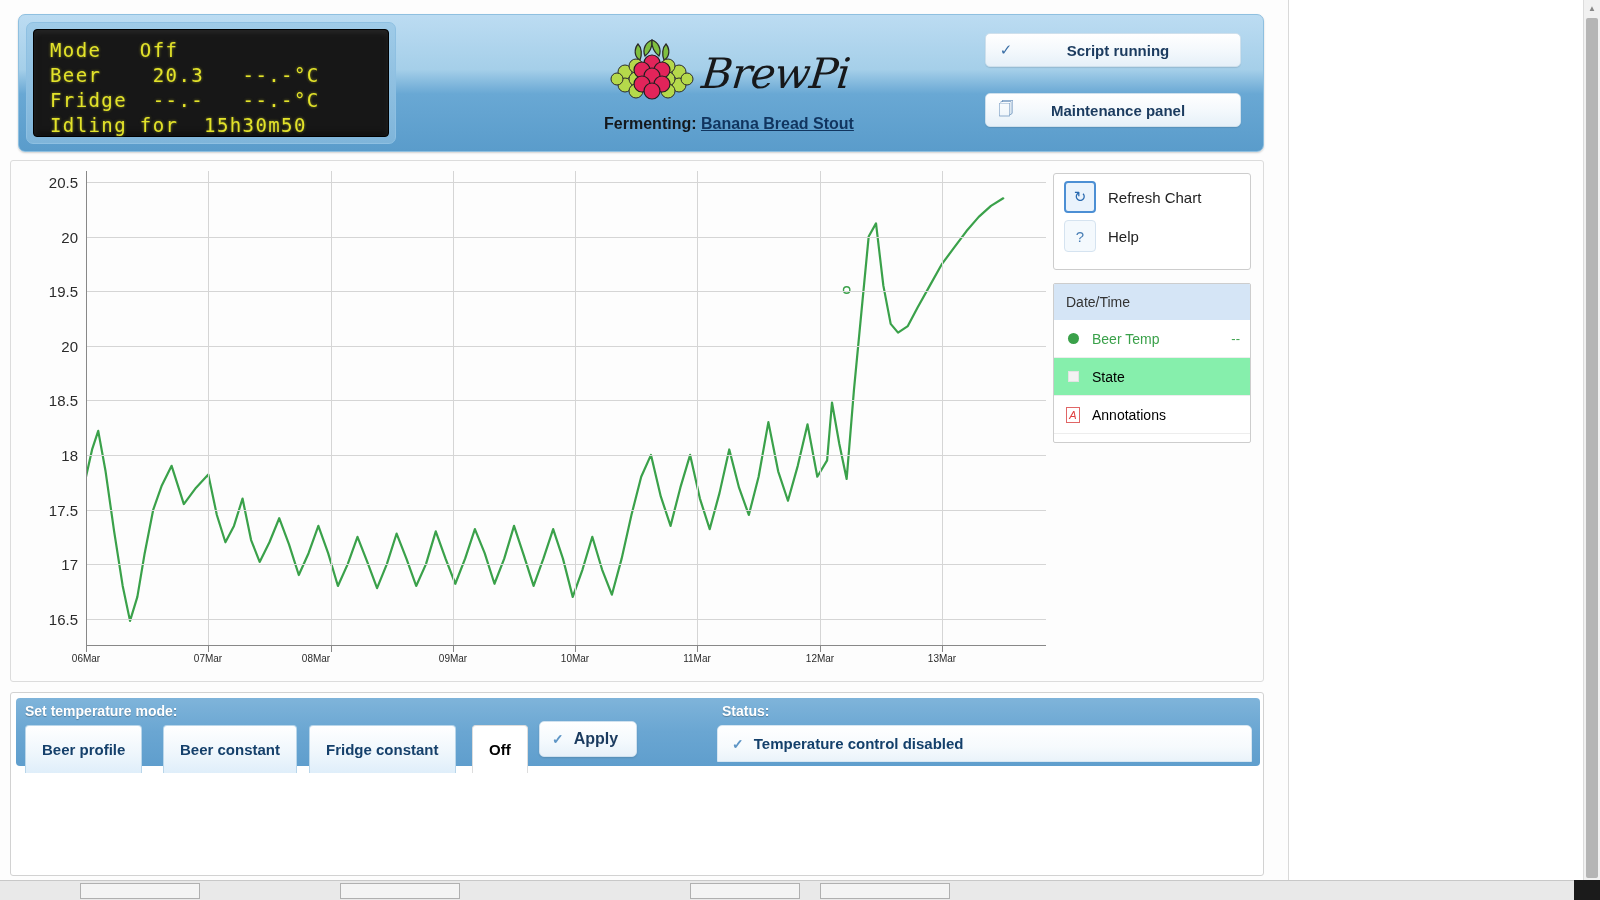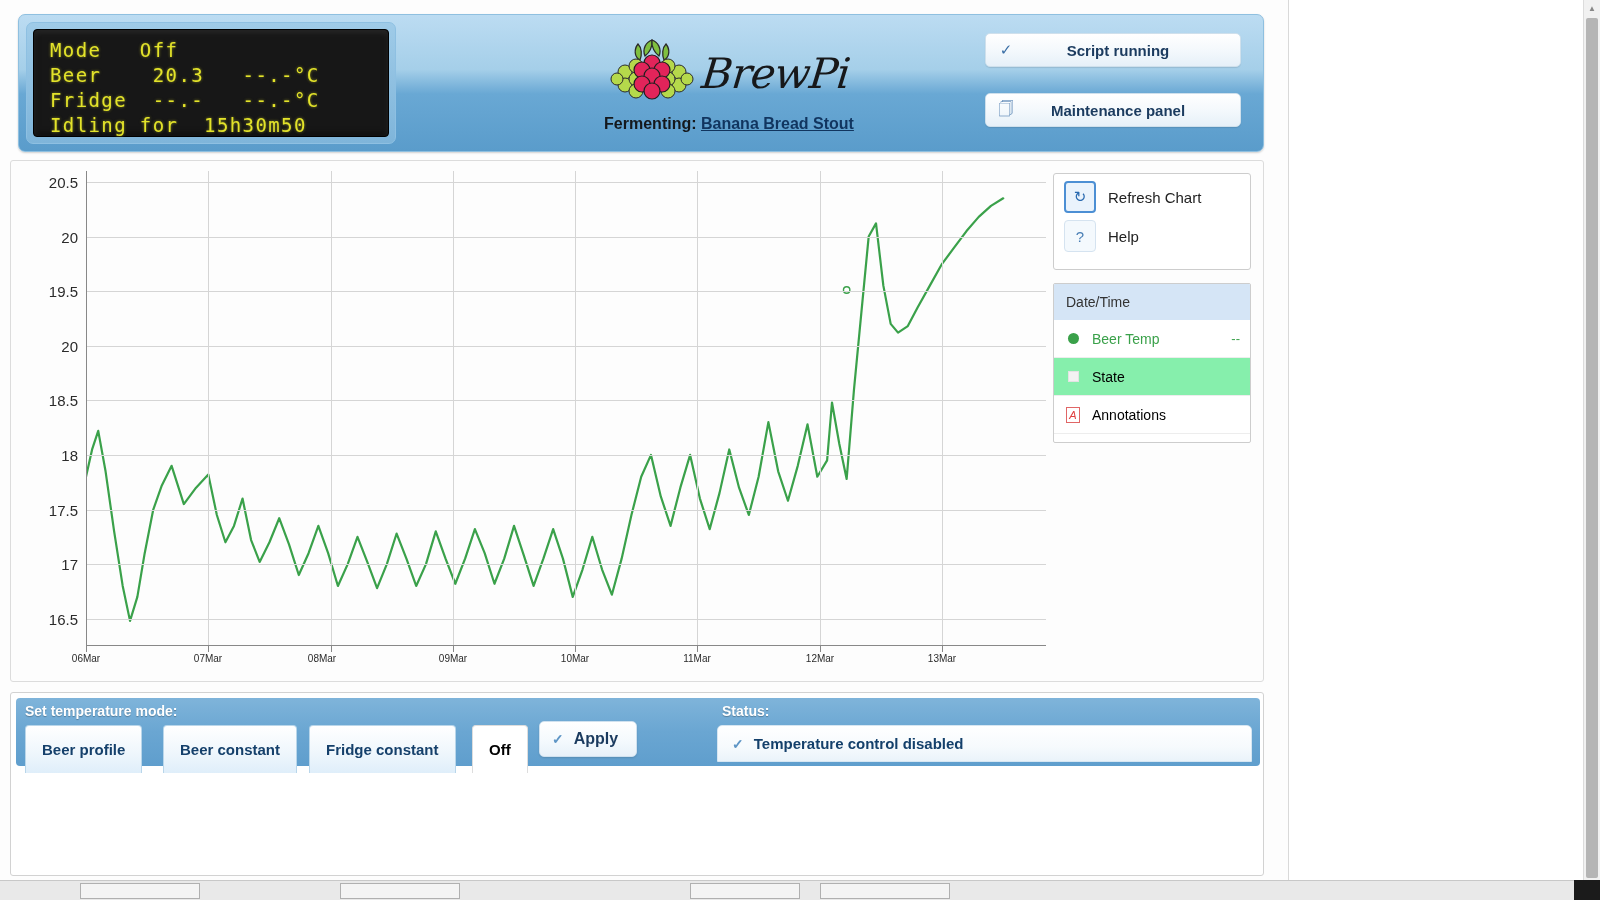--- a/index.html
+++ b/index.html
@@ -454,21 +454,21 @@
           <div class="ytick" style="top: 229px;">18.5</div>
           <div class="ytick" style="top: 175px;">20</div>
           <div class="ytick" style="top: 120px;">19.5</div>
           <div class="ytick" style="top: 66px;">20</div>
           <div class="ytick" style="top: 11px;">20.5</div>
           <div class="xtickmark" style="left: 0px;"></div>
           <div class="xtick" style="left: 0px;">06Mar</div>
           <div class="xtickmark" style="left: 122px;"></div>
           <div class="xtick" style="left: 122px;">07Mar</div>
           <div class="xtickmark" style="left: 245px;"></div>
-          <div class="xtick" style="left: 236px;">08Mar</div>
+          <div class="xtick" style="left: 230px;">08Mar</div>
           <div class="xtickmark" style="left: 367px;"></div>
           <div class="xtick" style="left: 367px;">09Mar</div>
           <div class="xtickmark" style="left: 489px;"></div>
           <div class="xtick" style="left: 489px;">10Mar</div>
           <div class="xtickmark" style="left: 611px;"></div>
           <div class="xtick" style="left: 611px;">11Mar</div>
           <div class="xtickmark" style="left: 734px;"></div>
           <div class="xtick" style="left: 734px;">12Mar</div>
           <div class="xtickmark" style="left: 856px;"></div>
           <div class="xtick" style="left: 856px;">13Mar</div>

